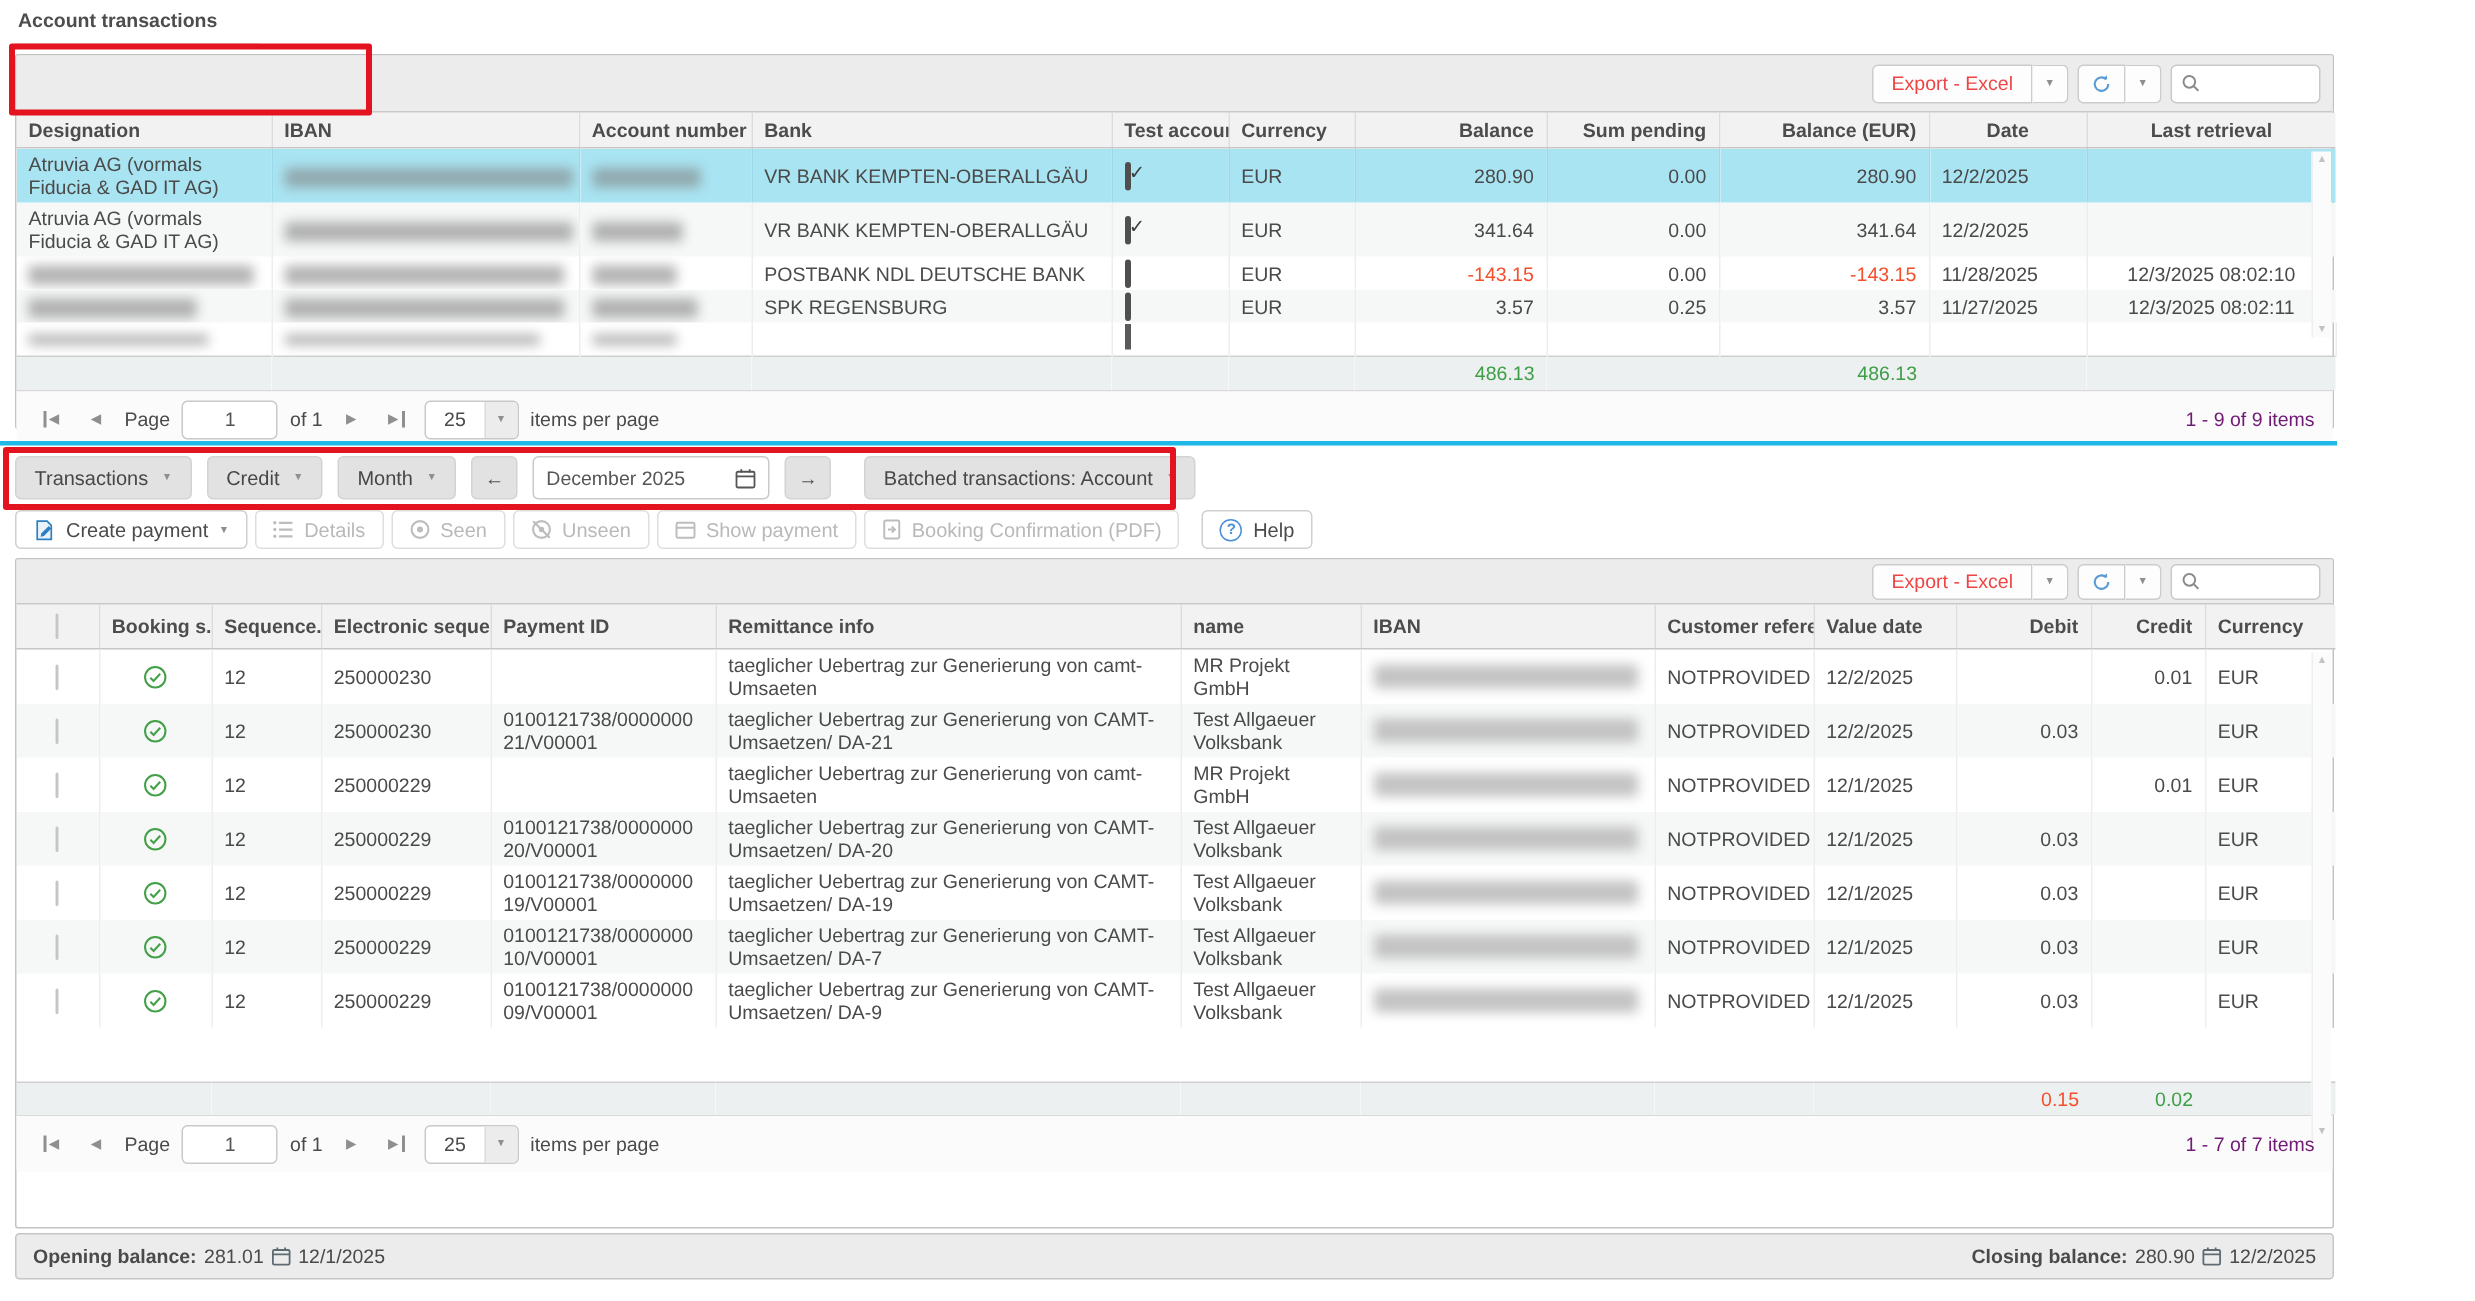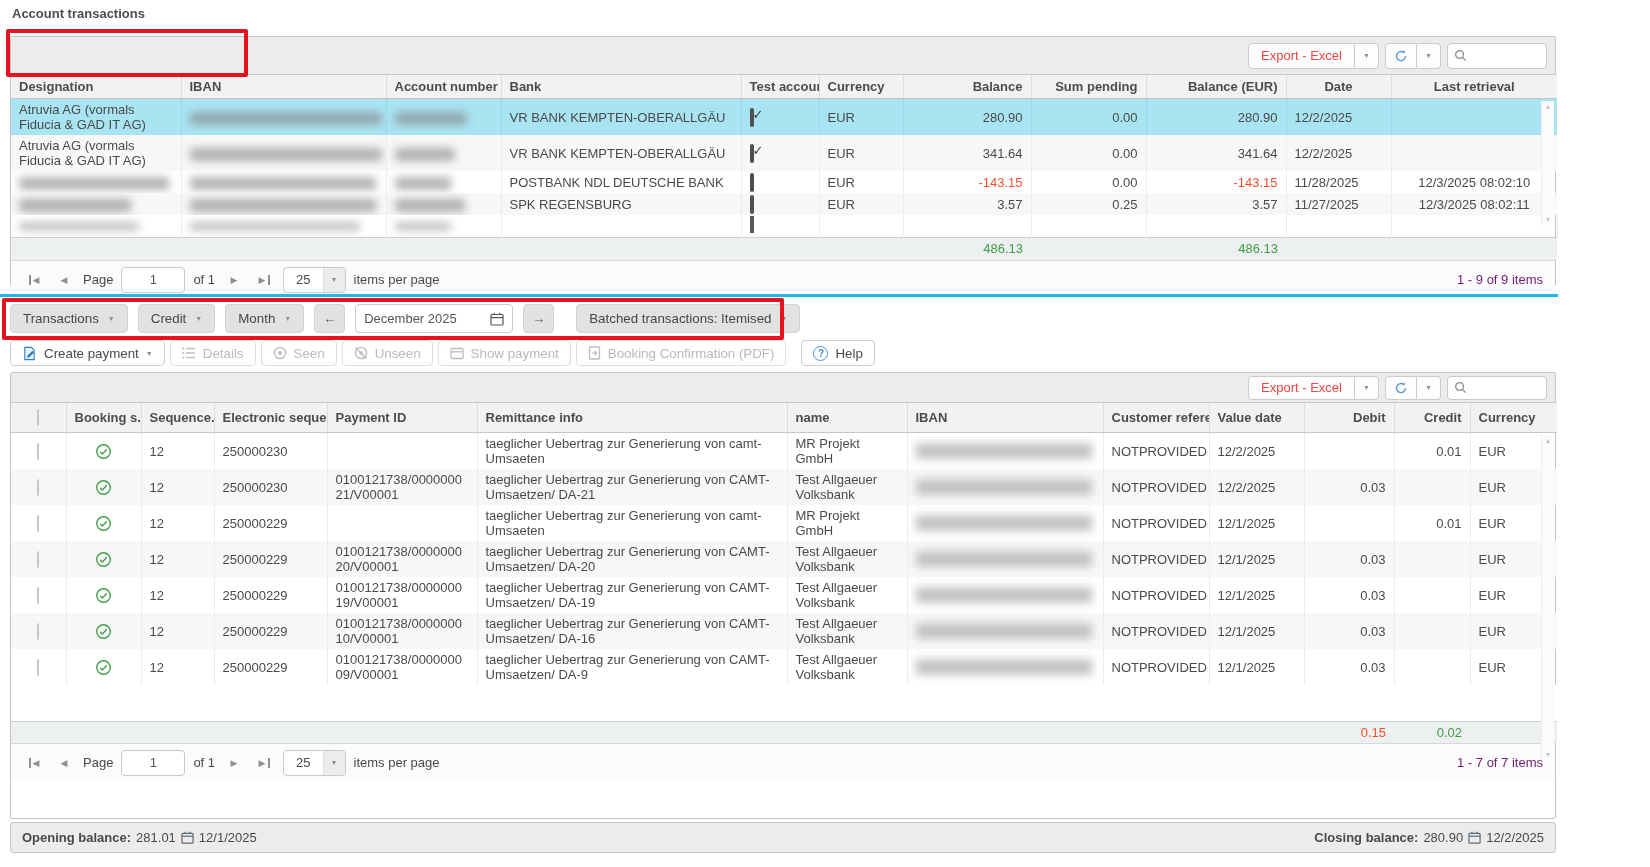--- a/index.html
+++ b/index.html
@@ -308,21 +308,21 @@
       <rect x="1" y="2.5" width="12" height="10.5" rx="1" fill="none" stroke="#555" stroke-width="1.2"></rect>
       <line x1="1" y1="5.6" x2="13" y2="5.6" stroke="#555" stroke-width="1.2"></line>
       <line x1="4.2" y1="0.8" x2="4.2" y2="3" stroke="#555" stroke-width="1.2"></line>
       <line x1="9.8" y1="0.8" x2="9.8" y2="3" stroke="#555" stroke-width="1.2"></line>
     </svg>
   </div>
   <button class="chip icon-chip">
       <span>→</span>
     </button>
   <button class="chip gap-l">
-    <span>Batched transactions: Itemised</span>
+    <span>Batched transactions: Account</span>
     <span class="caret">▼</span>
   </button>
 </div>
 
 <div class="actions">
   <button class="abtn">
     <svg width="15" height="15" viewBox="0 0 16 16">
       <path d="M3 1.5h7l3 3v10H3z" fill="#eaf3fb" stroke="#2d7fc1" stroke-width="1.2"></path>
       <path d="M6 10.2l5.2-5.2 1.8 1.8-5.2 5.2-2.4.6z" fill="#2d7fc1"></path>
     </svg>
@@ -543,21 +543,21 @@
           <td class="ctr"><span class="selcb"></span></td>
           <td class="ctr">
             <svg width="17" height="17" viewBox="0 0 20 20" style="margin:0 auto">
               <circle cx="10" cy="10" r="8" fill="none" stroke="#43a047" stroke-width="1.6"></circle>
               <path d="M6.2 10.4l2.5 2.5 5.2-5.6" fill="none" stroke="#43a047" stroke-width="1.6"></path>
             </svg>
           </td>
           <td>12</td>
           <td>250000229</td>
           <td class="brk">0100121738/000000010/V00001</td>
-          <td class="wrap2">taeglicher Uebertrag zur Generierung von CAMT-Umsaetzen/ DA-16</td>
+          <td class="wrap2">taeglicher Uebertrag zur Generierung von CAMT-Umsaetzen/ DA-7</td>
           <td class="wrap2">Test Allgaeuer Volksbank</td>
           <td><span class="blur light" style="width:176px"></span></td>
           <td>NOTPROVIDED</td>
           <td>12/1/2025</td>
           <td class="num">0.03</td>
           <td class="num"></td>
           <td>EUR</td>
         </tr>
         <tr>
           <td class="ctr"><span class="selcb"></span></td>

